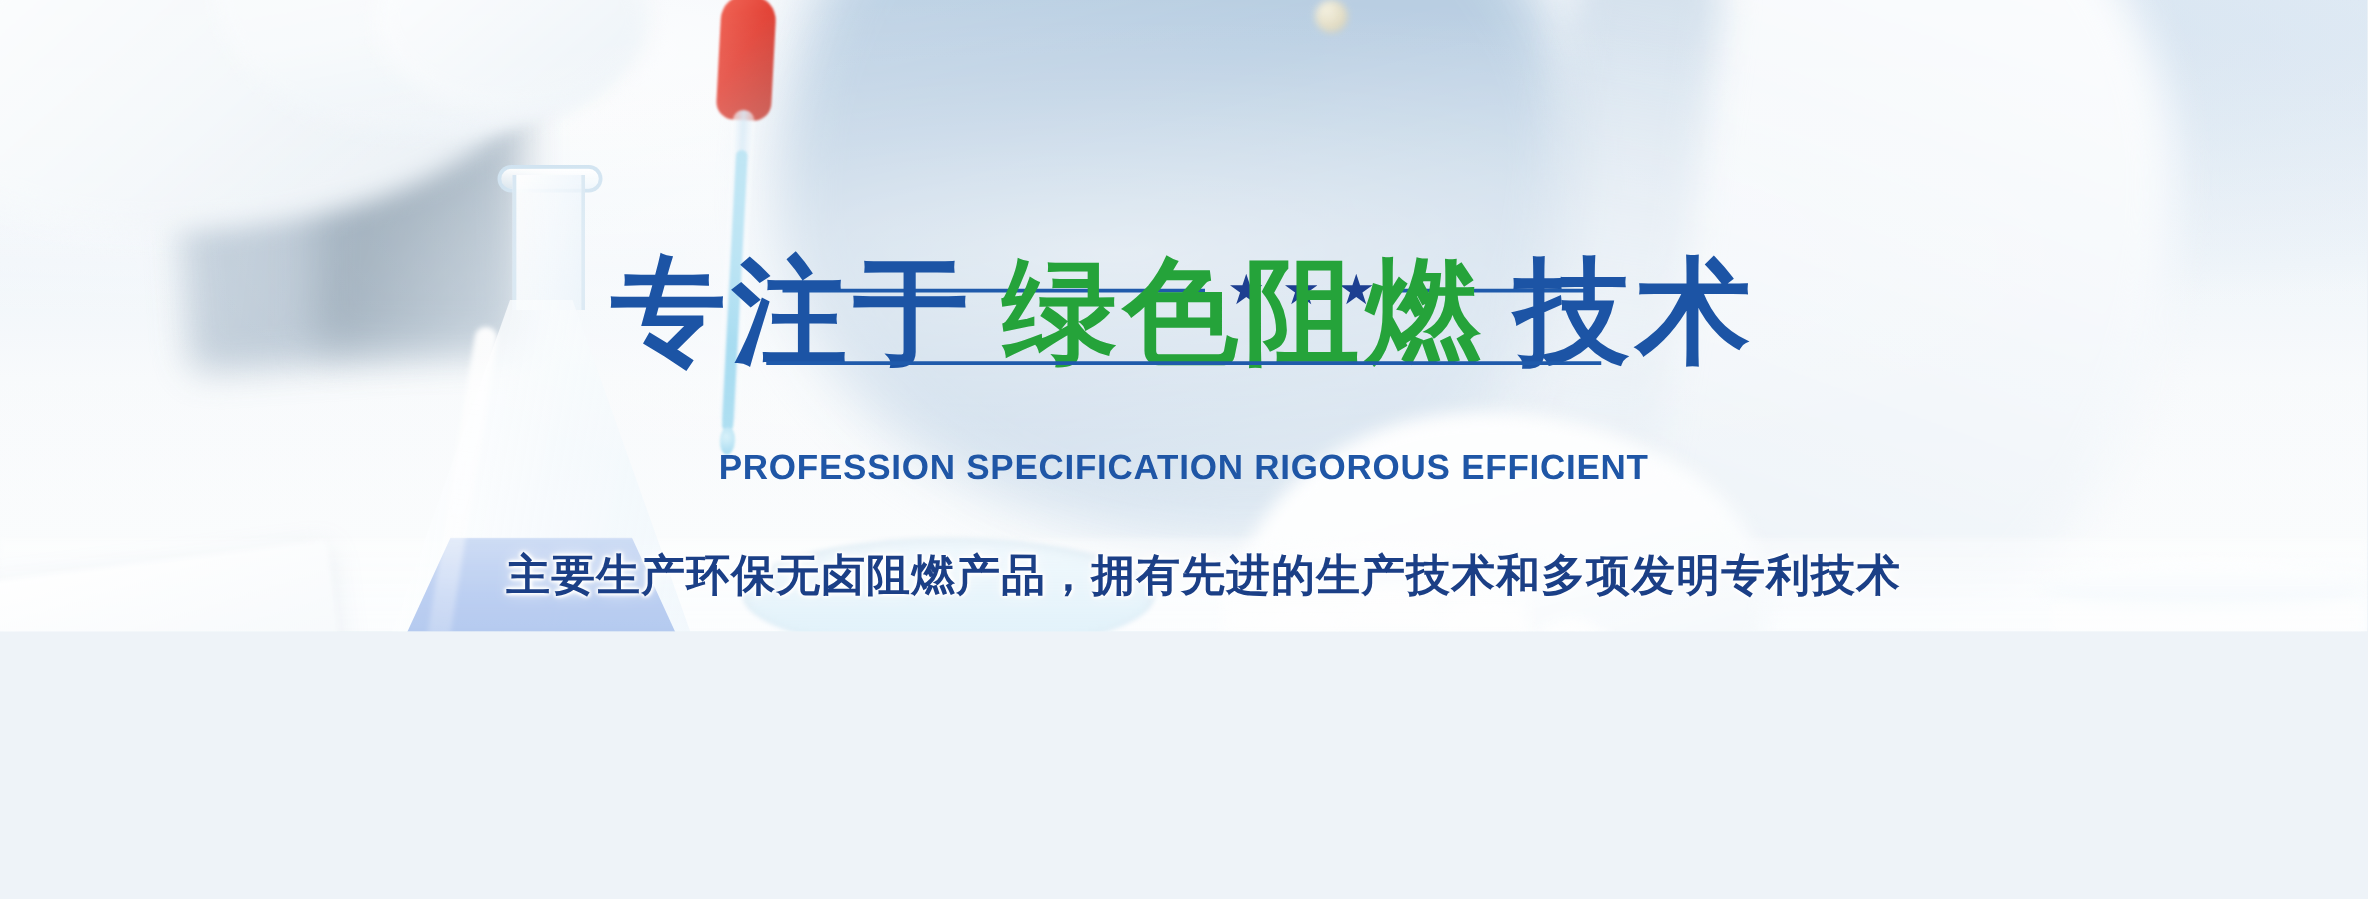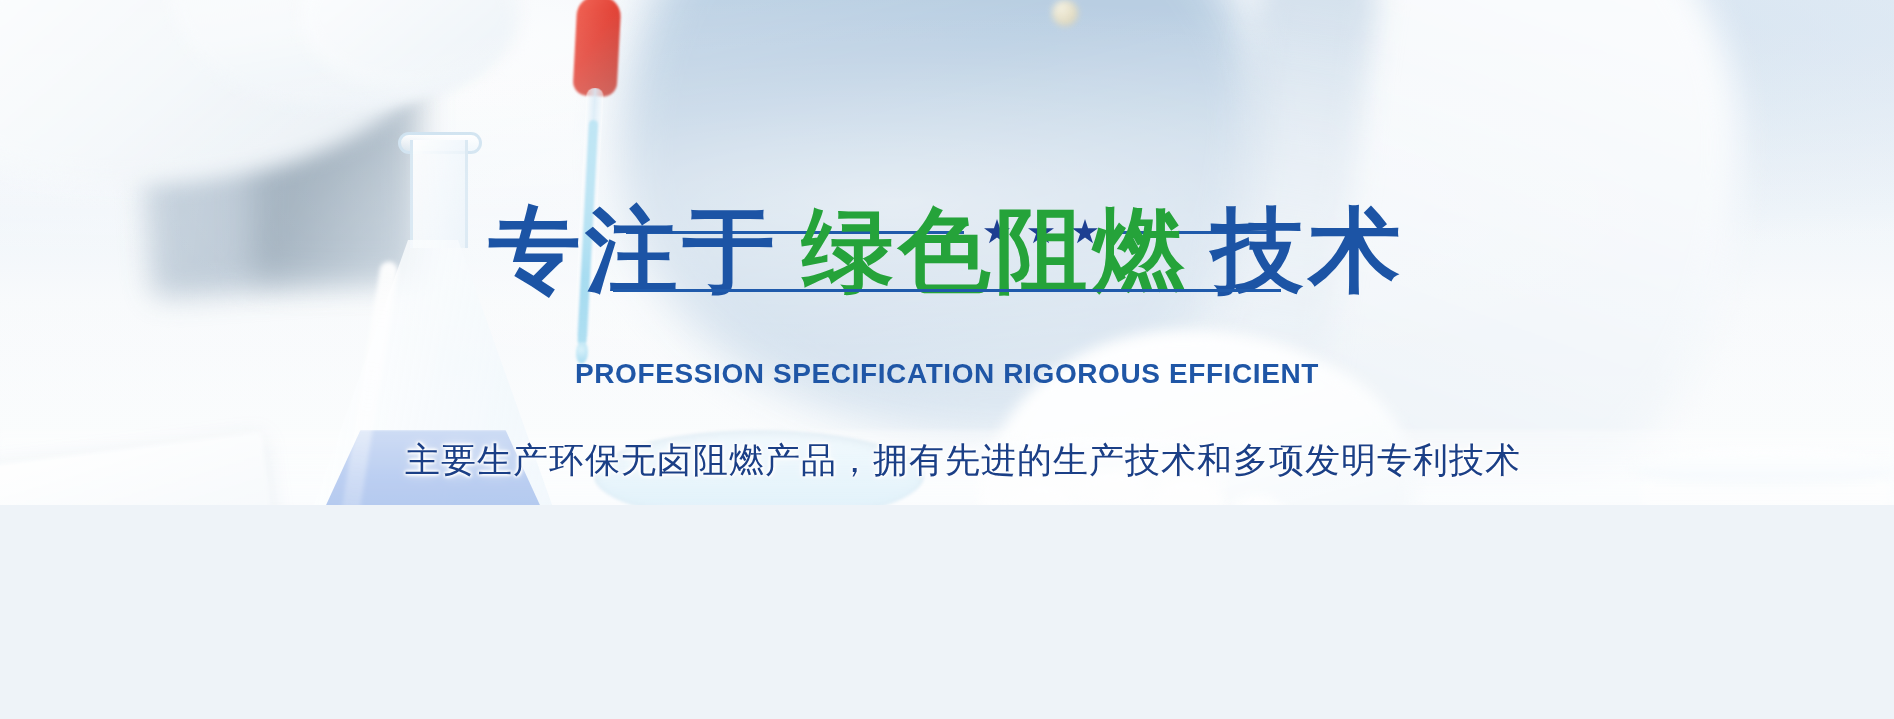--- a/index.html
+++ b/index.html
@@ -283,21 +283,21 @@
   }
 
   .sub-en{
     position:absolute; left:0; right:0; top:358px;
     font-size:28px; font-weight:bold; letter-spacing:.6px;
     color:#1f56a6; white-space:nowrap;
   }
 
   .desc-cn{
     position:absolute; left:0; right:0; top:437px;
-    font-size:35px; font-weight:normal; letter-spacing:1px;
+    font-size:35px; font-weight:bold; letter-spacing:1px;
     color:#1b3f86; white-space:nowrap;
     text-shadow:
       0 0 6px rgba(255,255,255,.95),
       1px 1px 3px rgba(255,255,255,.95),
      -1px -1px 3px rgba(255,255,255,.95),
       1px -1px 3px rgba(255,255,255,.95),
      -1px 1px 3px rgba(255,255,255,.95),
       0 0 14px rgba(255,255,255,.8);
     padding-left: 32px;
   }

